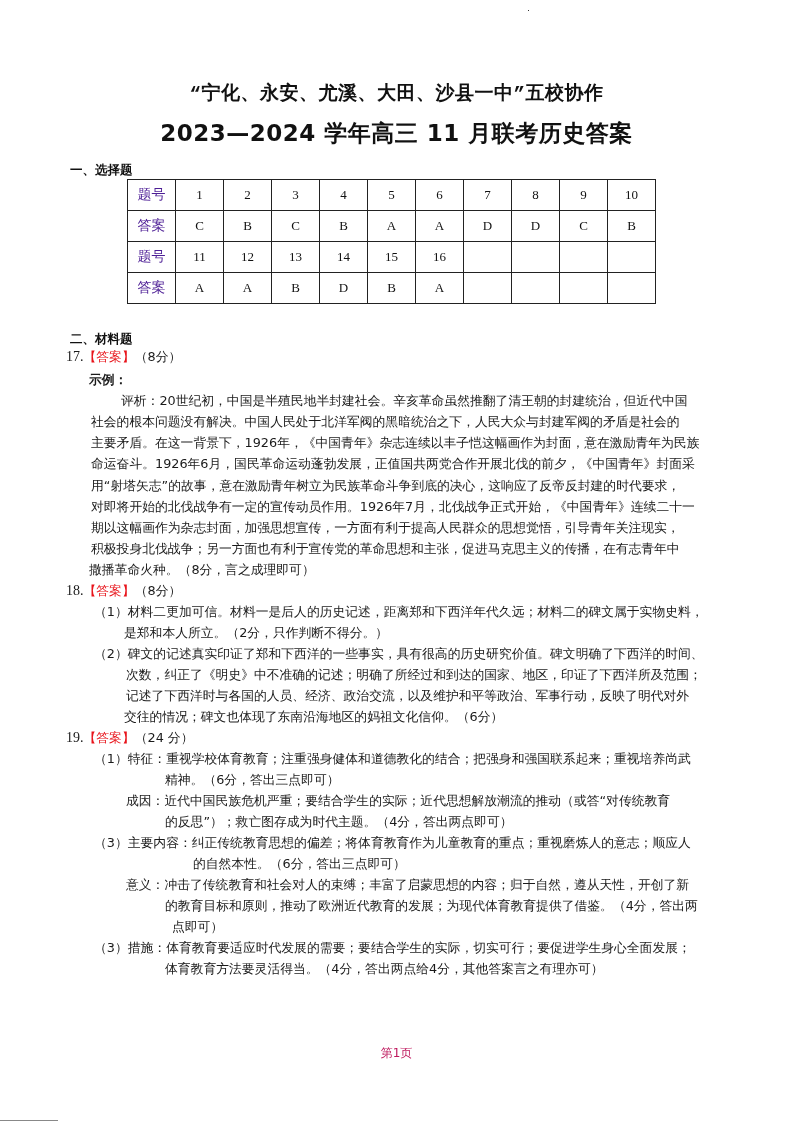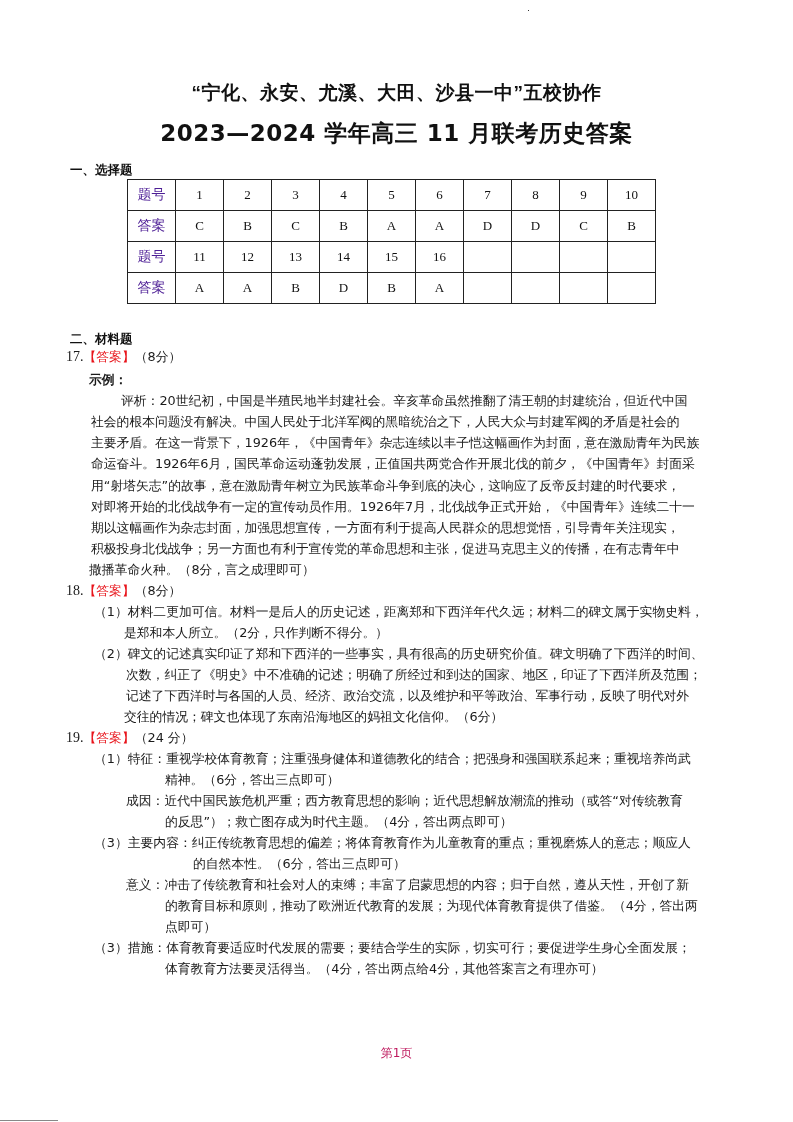--- a/index.html
+++ b/index.html
@@ -4,21 +4,21 @@
 <style>
   html, body { margin: 0; padding: 0; background: #ffffff; }
   body {
     width: 793px; height: 1122px; position: relative; overflow: hidden;
     font-family: "DejaVu Serif", "Liberation Serif", serif;
     color: #111111;
   }
   .dot { position: absolute; left: 528px; top: 10px; width: 1px; height: 1px; background: #333; }
   .title1 {
     position: absolute; top: 80px; left: 0; width: 793px; text-align: center;
-    font-family: Liberation Sans, sans-serif; font-size: 19px; font-weight: bold; letter-spacing: 0.5px;
+    font-family: Liberation Mono, monospace; font-size: 19px; font-weight: bold; letter-spacing: 0.5px;
   }
   .title2 {
     position: absolute; top: 118px; left: 0; width: 793px; text-align: center;
     font-family: "DejaVu Sans", sans-serif; font-size: 23px; font-weight: bold; letter-spacing: 0.5px;
   }
   .sec {
     position: absolute; left: 62px; font-family: "DejaVu Sans", sans-serif;
     font-size: 12.5px; font-weight: bold; margin-left: 8px;
   }
   table.ans {
@@ -132,24 +132,24 @@
 <div class="line" style="left:94px; top:646px">（2）碑文的记述真实印证了郑和下西洋的一些事实，具有很高的历史研究价值。碑文明确了下西洋的时间、</div>
 <div class="line" style="left:126px; top:667px">次数，纠正了《明史》中不准确的记述；明确了所经过和到达的国家、地区，印证了下西洋所及范围；</div>
 <div class="line" style="left:126px; top:688px">记述了下西洋时与各国的人员、经济、政治交流，以及维护和平等政治、军事行动，反映了明代对外</div>
 <div class="line" style="left:124px; top:709px">交往的情况；碑文也体现了东南沿海地区的妈祖文化信仰。（6分）</div>
 
 <div class="line" style="left:66px; top:730px">
   <span class="num">19.</span><span class="red">【答案】</span><span>（24 分）</span>
 </div>
 <div class="line" style="left:94px; top:751px">（1）特征：重视学校体育教育；注重强身健体和道德教化的结合；把强身和强国联系起来；重视培养尚武</div>
 <div class="line" style="left:165px; top:772px">精神。（6分，答出三点即可）</div>
-<div class="line" style="left:126px; top:793px">成因：近代中国民族危机严重；西方教育思想的影响；近代思想解放潮流的推动（或答“对传统教育</div>
+<div class="line" style="left:126px; top:793px">成因：近代中国民族危机严重；要结合学生的实际；近代思想解放潮流的推动（或答“对传统教育</div>
 <div class="line" style="left:165px; top:814px">的反思”）；救亡图存成为时代主题。（4分，答出两点即可）</div>
 <div class="line" style="left:94px; top:835px">（3）主要内容：纠正传统教育思想的偏差；将体育教育作为儿童教育的重点；重视磨炼人的意志；顺应人</div>
 <div class="line" style="left:193px; top:856px">的自然本性。（6分，答出三点即可）</div>
 <div class="line" style="left:126px; top:877px">意义：冲击了传统教育和社会对人的束缚；丰富了启蒙思想的内容；归于自然，遵从天性，开创了新</div>
 <div class="line" style="left:165px; top:898px">的教育目标和原则，推动了欧洲近代教育的发展；为现代体育教育提供了借鉴。（4分，答出两</div>
-<div class="line" style="left:165px; top:919px">点即可）</div>
+<div class="line" style="left:172px; top:919px">点即可）</div>
 <div class="line" style="left:94px; top:940px">（3）措施：体育教育要适应时代发展的需要；要结合学生的实际，切实可行；要促进学生身心全面发展；</div>
 <div class="line" style="left:165px; top:961px">体育教育方法要灵活得当。（4分，答出两点给4分，其他答案言之有理亦可）</div>
 
 <div class="footer">第1页</div>
 <div class="foot-rule"></div>
 
 </body></html>

